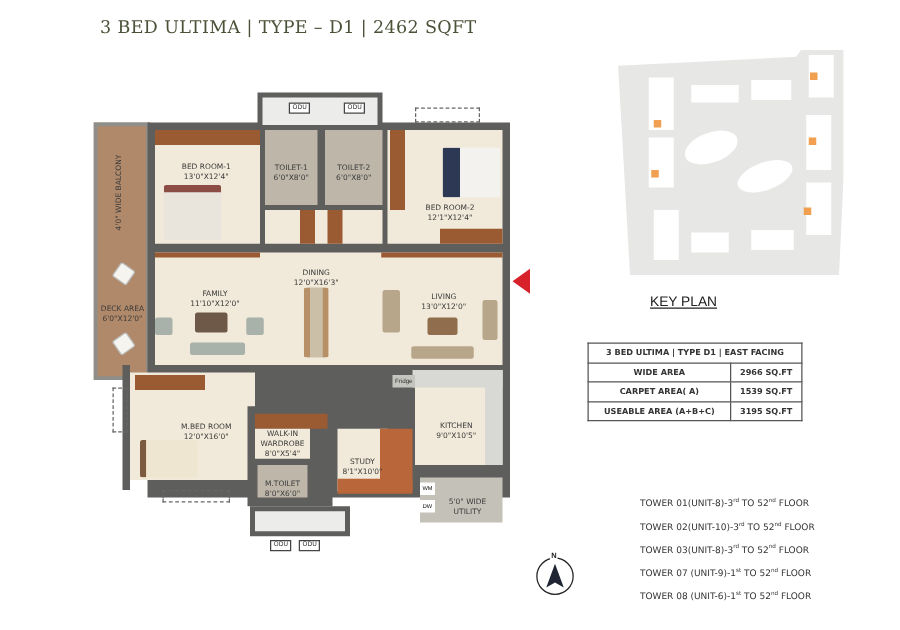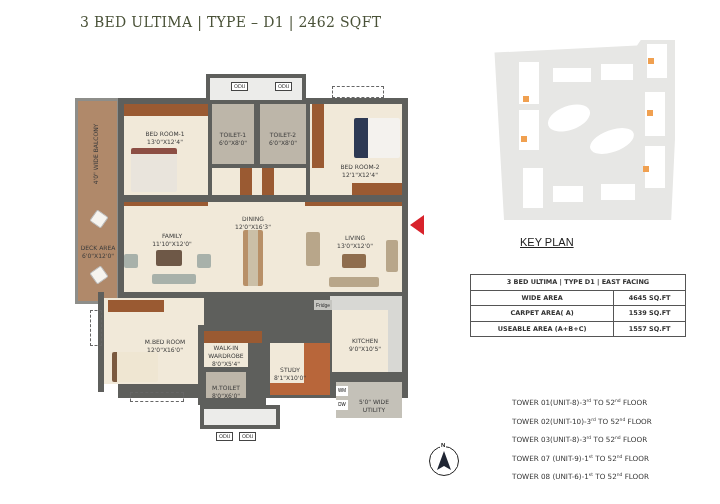--- a/index.html
+++ b/index.html
@@ -22,21 +22,21 @@
   .entry-arrow { position: absolute; left: 410px; top: 215px; width: 0; height: 0; border-top: 10px solid transparent; border-bottom: 10px solid transparent; border-right: 14px solid #d8222b; }
 
   
   .keyplan { position: absolute; left: 485px; top: 40px; width: 190px; height: 180px; background: #e7e7e5; clip-path: polygon(5% 7%, 80% 3%, 82% 0%, 100% 0%, 100% 55%, 98% 100%, 10% 100%); }
   .kp-block { position: absolute; background: #fff; }
   .kp-orange { position: absolute; width: 6px; height: 6px; background: #f0a050; }
   .kp-lawn { position: absolute; background: #fff; border-radius: 50%; }
   .keyplan-label { position: absolute; left: 520px; top: 236px; font-size: 11px; color: #222; text-decoration: underline; font-family: "Liberation Sans", sans-serif; }
 
   
-  .area-table { position: absolute; left: 470px; top: 274px; width: 216px; border-collapse: collapse; font-family: "DejaVu Sans", sans-serif; font-size: 6.5px; font-weight: bold; color: #333; }
+  .area-table { position: absolute; left: 470px; top: 274px; width: 172px; border-collapse: collapse; font-family: "DejaVu Sans", sans-serif; font-size: 6.5px; font-weight: bold; color: #333; }
   .area-table td, .area-table th { border: 1px solid #555; text-align: center; height: 15.5px; padding: 0 2px; }
   .area-table th { font-weight: bold; }
 
   .towers { position: absolute; left: 512px; top: 398px; font-family: "DejaVu Sans", sans-serif; font-size: 7.2px; color: #333; }
   .towers div { height: 18.5px; white-space: nowrap; }
   .towers sup { font-size: 4.5px; }
 
   .compass { position: absolute; left: 429px; top: 446px; width: 30px; height: 30px; border: 1.2px solid #222; border-radius: 50%; }
   .compass-n { position: absolute; left: 440px; top: 442px; font-size: 6px; font-weight: bold; color: #222; background: #fff; padding: 0 1px; }
 </style>
@@ -200,29 +200,29 @@
 </div>
 <div class="keyplan-label">KEY PLAN</div>
 
 <table class="area-table">
   <tbody>
       <tr>
         <th colspan="2">3 BED ULTIMA | TYPE D1 | EAST FACING</th>
       </tr>
   <tr>
         <td>WIDE AREA</td>
-        <td>4645 SQ.FT</td>
+        <td>2966 SQ.FT</td>
       </tr>
   <tr>
         <td>CARPET AREA( A)</td>
         <td>1539 SQ.FT</td>
       </tr>
   <tr>
         <td>USEABLE AREA (A+B+C)</td>
-        <td>1557 SQ.FT</td>
+        <td>3195 SQ.FT</td>
       </tr>
 </tbody>
   </table>
 
 <div class="towers">
   <div><span>TOWER 01(UNIT-8)-3</span><sup>rd</sup><span> TO 52</span><sup>nd</sup><span> FLOOR</span></div>
   <div><span>TOWER 02(UNIT-10)-3</span><sup>rd</sup><span> TO 52</span><sup>nd</sup><span> FLOOR</span></div>
   <div><span>TOWER 03(UNIT-8)-3</span><sup>rd</sup><span> TO 52</span><sup>nd</sup><span> FLOOR</span></div>
   <div><span>TOWER 07 (UNIT-9)-1</span><sup>st</sup><span> TO 52</span><sup>nd</sup><span> FLOOR</span></div>
   <div><span>TOWER 08 (UNIT-6)-1</span><sup>st</sup><span> TO 52</span><sup>nd</sup><span> FLOOR</span></div>

